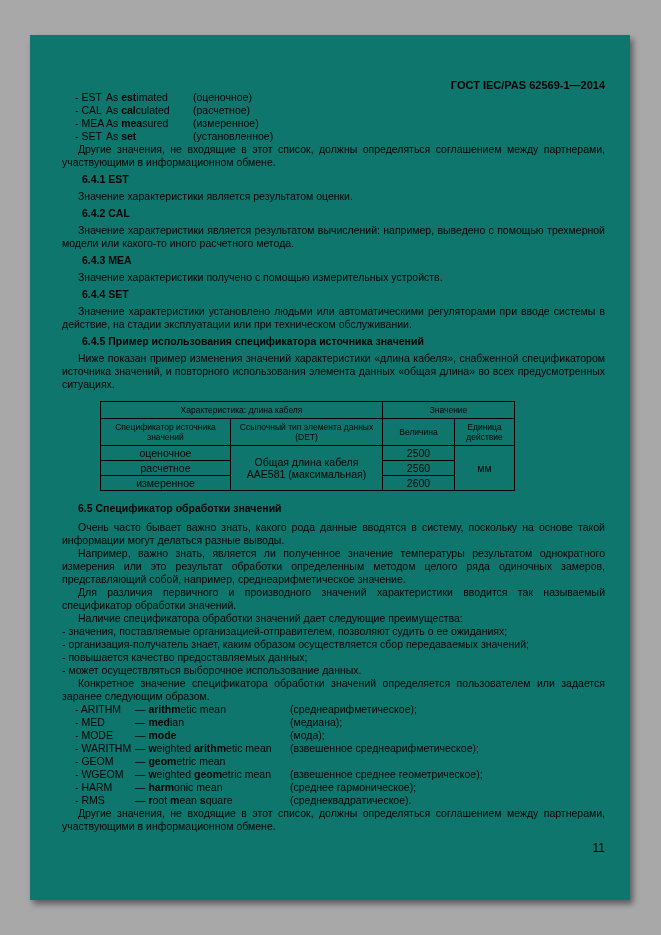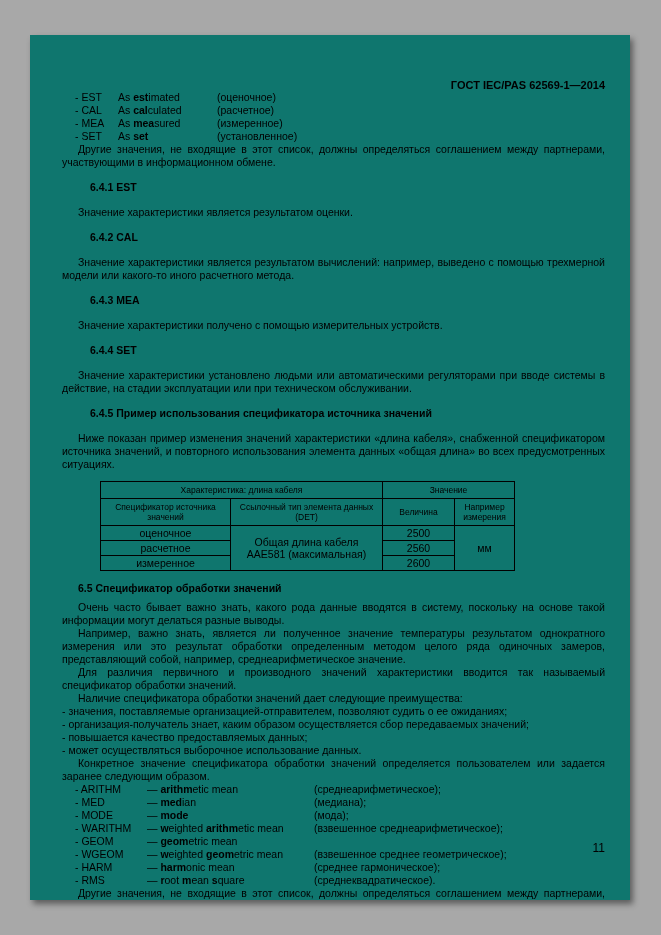--- a/index.html
+++ b/index.html
@@ -33,25 +33,25 @@
     position: absolute;
     top: 56px;
     left: 32px;
     width: 543px;
     font-size: 10.5px;
     line-height: 13px;
     color: #000;
     text-align: justify;
   }
   .para { margin: 0; text-indent: 16px; }
-  .h { margin: 12px; text-indent: 16px; font-weight: bold; }
+  .h { margin: 4px; text-indent: 16px; font-weight: bold; }
   .h65 { margin: 10px 0 6px 0; }
   .bullet { margin: 0; }
   .deflist { margin-left: 13px; }
-  .defrow { display: flex; text-align: left; gap: 12px; }
+  .defrow { display: flex; text-align: left; }
   .list-a .c1 { width: 31px; flex: 0 0 auto; }
   .list-a .c2 { width: 87px; flex: 0 0 auto; }
   .list-b .c1 { width: 60px; flex: 0 0 auto; }
   .list-b .c2 { width: 155px; flex: 0 0 auto; }
   .c3 { flex: 1 1 auto; }
   .spec-table {
     border-collapse: collapse;
     margin: 10px 0 11px 38px;
     table-layout: fixed;
   }
@@ -128,21 +128,21 @@
       </colgroup>
       <tbody>
           <tr>
         <td class="th" colspan="2">Характеристика: длина кабеля</td>
         <td class="th" colspan="2">Значение</td>
       </tr>
       <tr>
         <td class="th">Спецификатор источника значений</td>
         <td class="th">Ссылочный тип элемента данных (DET)</td>
         <td class="th">Величина</td>
-        <td class="th">Например измерения</td>
+        <td class="th">Единица действие</td>
       </tr>
       <tr>
         <td class="td">оценочное</td>
         <td class="td" rowspan="3">Общая длина кабеля ААЕ581 (максимальная)</td>
         <td class="td">2500</td>
         <td class="td" rowspan="3">мм</td>
       </tr>
       <tr>
         <td class="td">расчетное</td>
         <td class="td">2560</td>

